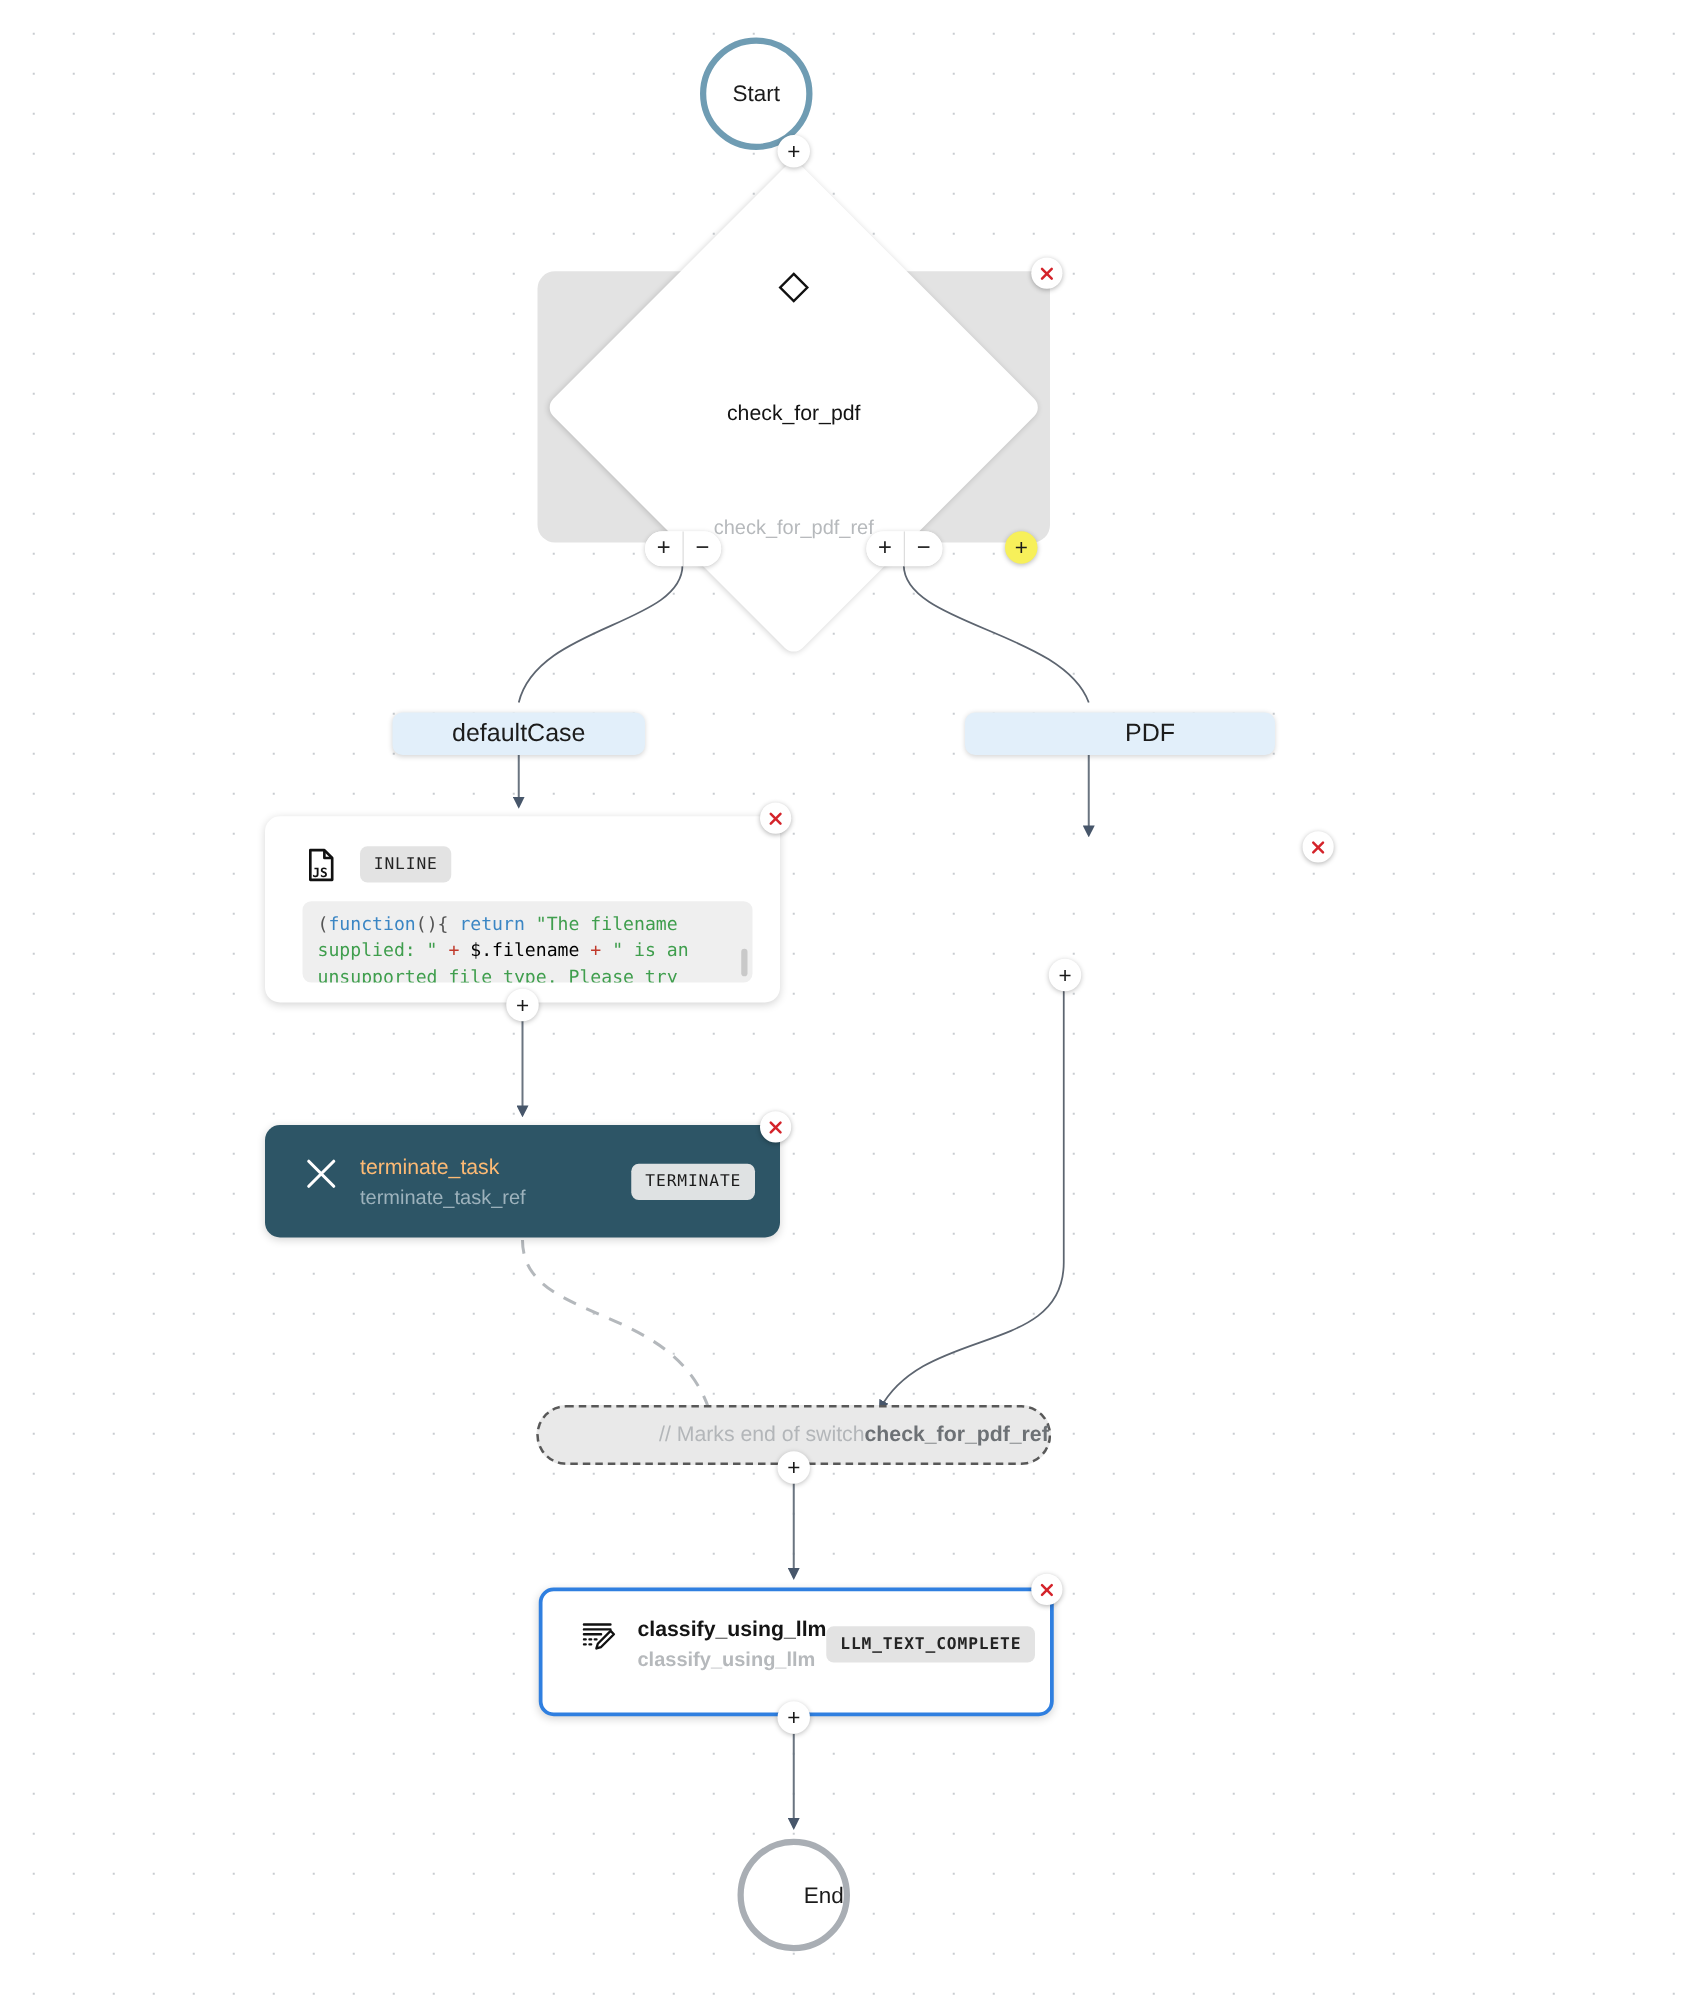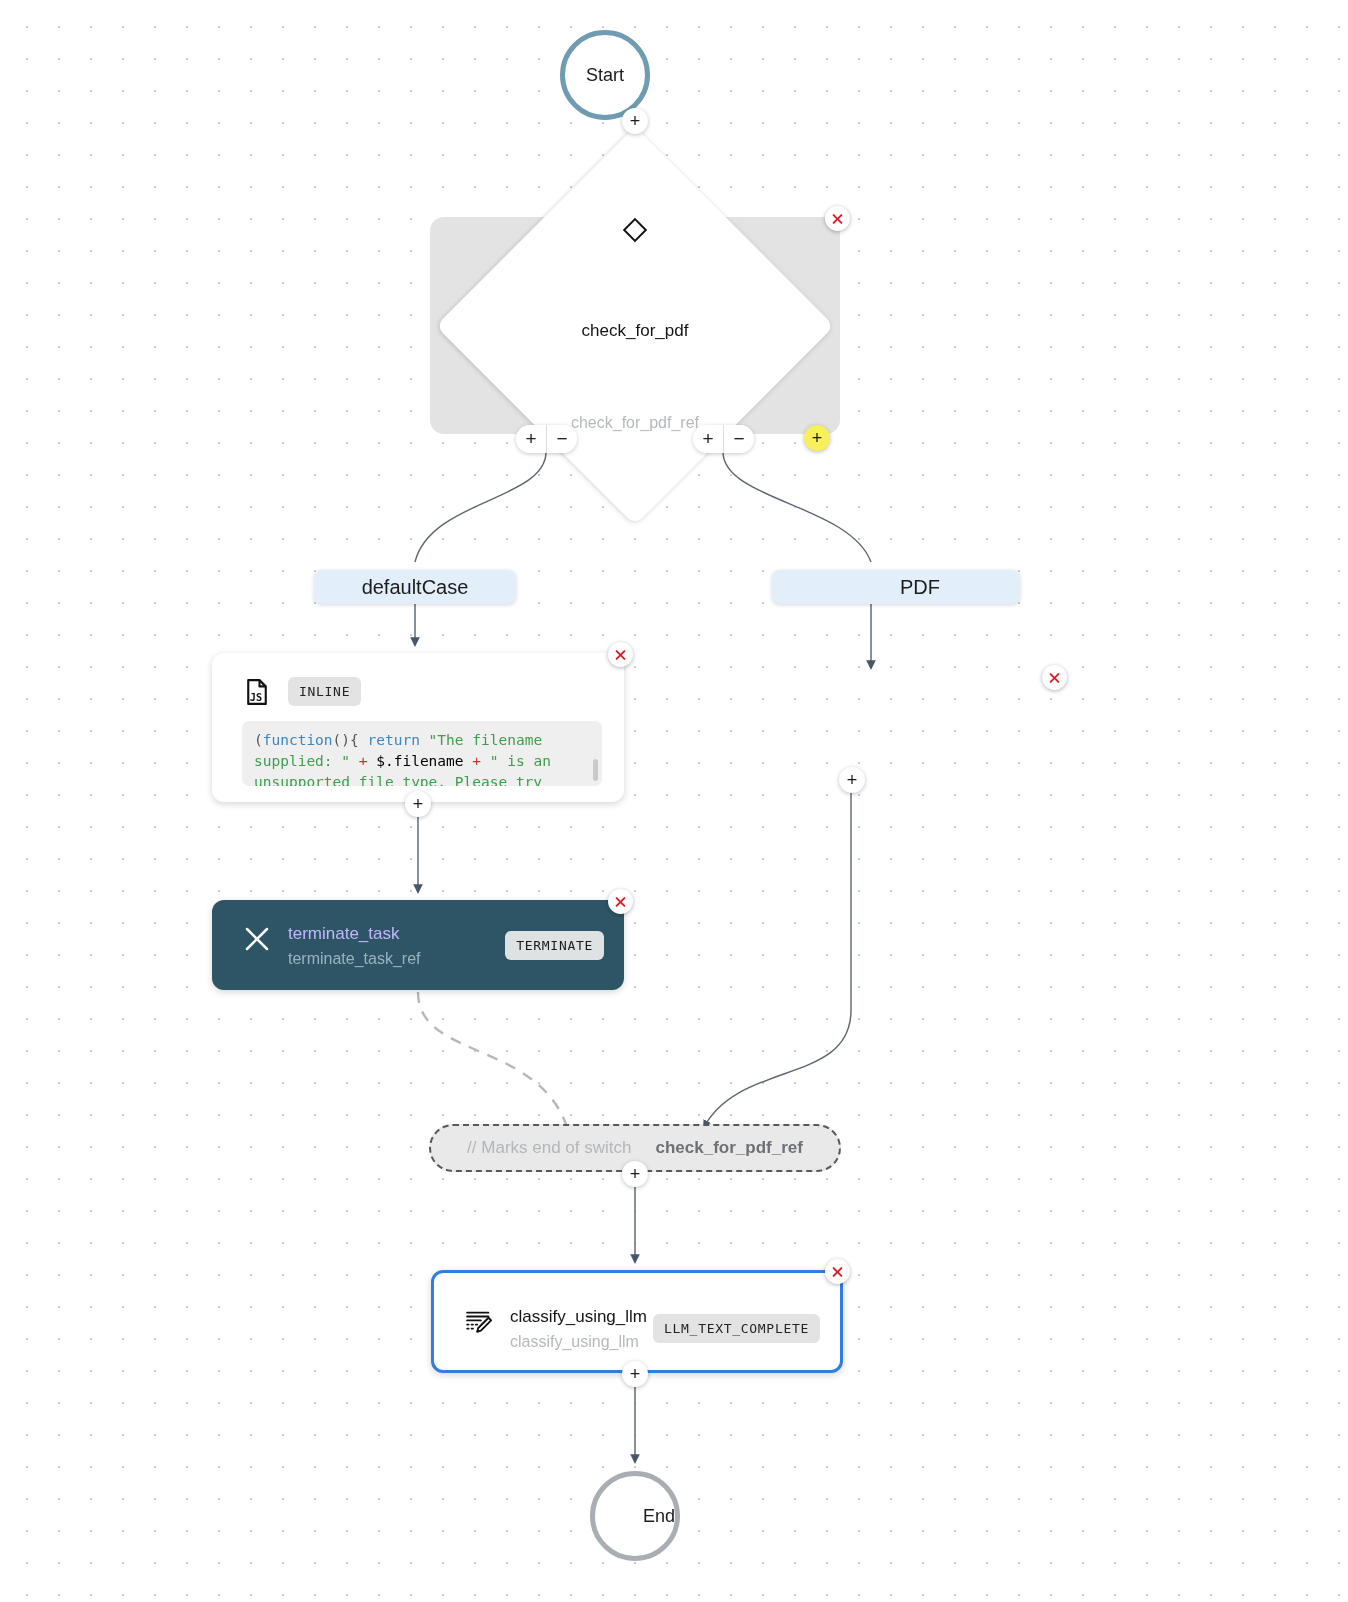--- a/index.html
+++ b/index.html
@@ -197,21 +197,21 @@
     padding: 7px 11px;
     font-size: 13px;
     letter-spacing: 0.7px;
     color: #242424;
     font-family: "DejaVu Sans Mono", monospace;
     white-space: nowrap;
   }
   .card.dark {
     background: #2d5566;
   }
-  .card.dark .node-title { color: #c4b5fd; }
+  .card.dark .node-title { color: #fdba74; }
   .card.dark .node-ref { color: #9db2bc; }
   .card.dark .chip { background: #dfe2e3; color: #1b1b1b; }
   .card.selected {
     border: 3px solid #2f7fe0;
   }
 
   .code-box {
     margin: 14px 22px 0 30px;
     background: #efefef;
     border-radius: 7px;
@@ -244,22 +244,22 @@
     position: absolute;
     left: 429px;
     top: 1124px;
     width: 412px;
     height: 48px;
     background: #e9e9e9;
     border: 2px dashed #585858;
     border-radius: 24px;
     display: flex;
     align-items: center;
-    justify-content: center;
-    gap: 24px;
+    justify-content: flex-end;
+    gap: 0;
     box-sizing: border-box;
     z-index: 6;
   }
   .se-comment { font-size: 17px; color: #b3b6b9; }
   .se-ref { font-size: 17px; color: #6d7175; font-weight: bold; }
 
   
   .close-btn {
     position: absolute;
     width: 25px;
@@ -399,21 +399,21 @@
 
   <div class="switch-end">
     <span class="se-comment">// Marks end of switch</span>
     <span class="se-ref">check_for_pdf_ref</span>
   </div>
   <div class="plus-round" style="left:622px; top:1161px;">
     <span>+</span>
   </div>
 
   <div class="card selected" style="left:431px; top:1270px; width:412px; height:103px;">
-    <div class="card-head" style="padding-top:32px;">
+    <div class="card-head" style="padding-top:19px;font-weight:bold;">
       <svg class="card-icon" viewBox="0 0 24 24">
         <path d="M2.5 4.5 h17 M2.5 7.6 h17 M2.5 10.7 h11" stroke="#111" stroke-width="1.5" stroke-linecap="round"></path>
         <path d="M2.5 14 h1.2 M6 14 h1.2 M9.4 14 h1.2 M2.5 17.2 h1.2 M6 17.2 h1.2" stroke="#111" stroke-width="1.4" stroke-linecap="round"></path>
         <path d="M19.6 8.6 l2.1 2.1 l-8.2 8.2 l-3 .9 l.9 -3 z" fill="none" stroke="#111" stroke-width="1.5" stroke-linejoin="round"></path>
       </svg>
       <div class="card-text">
         <div class="node-title">classify_using_llm</div>
         <div class="node-ref">classify_using_llm</div>
       </div>
       <div class="chip">LLM_TEXT_COMPLETE</div>

